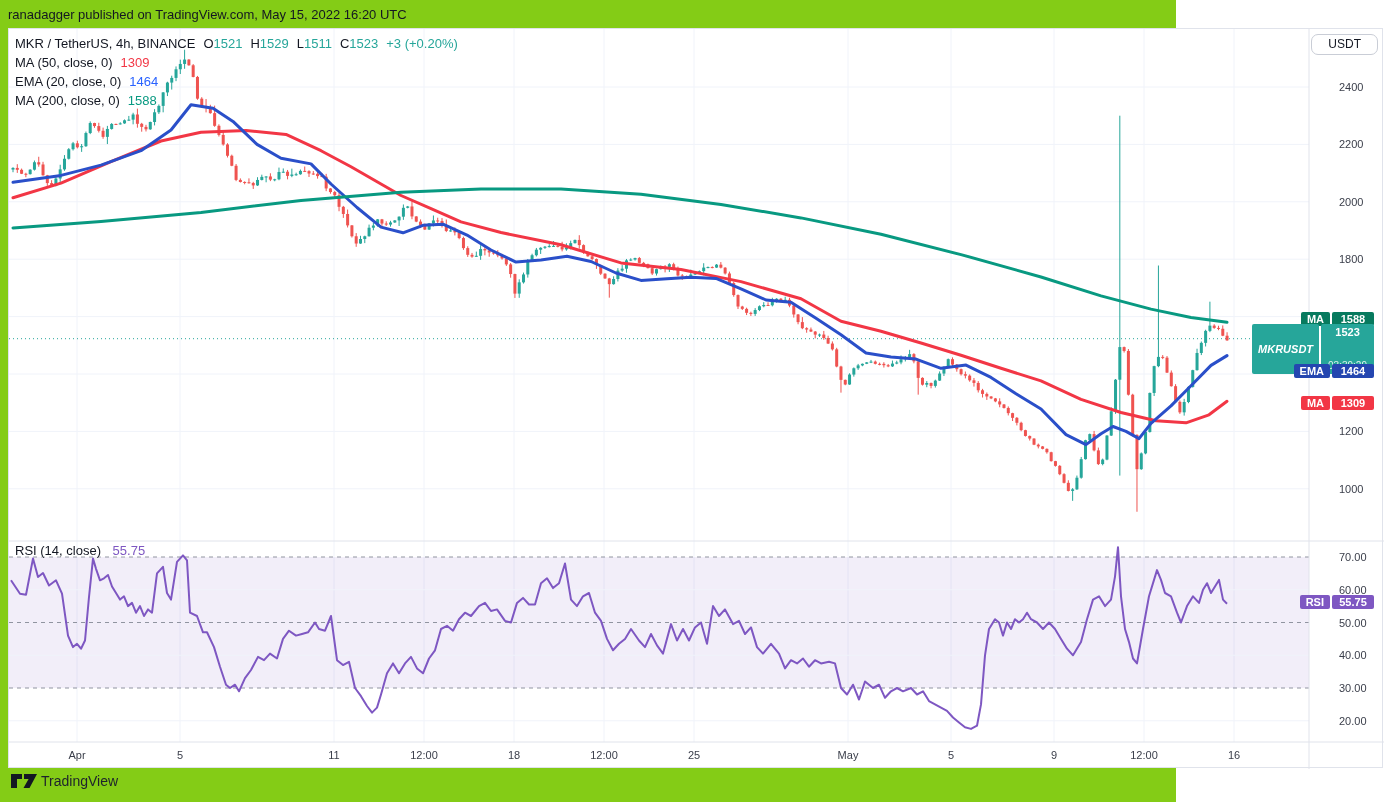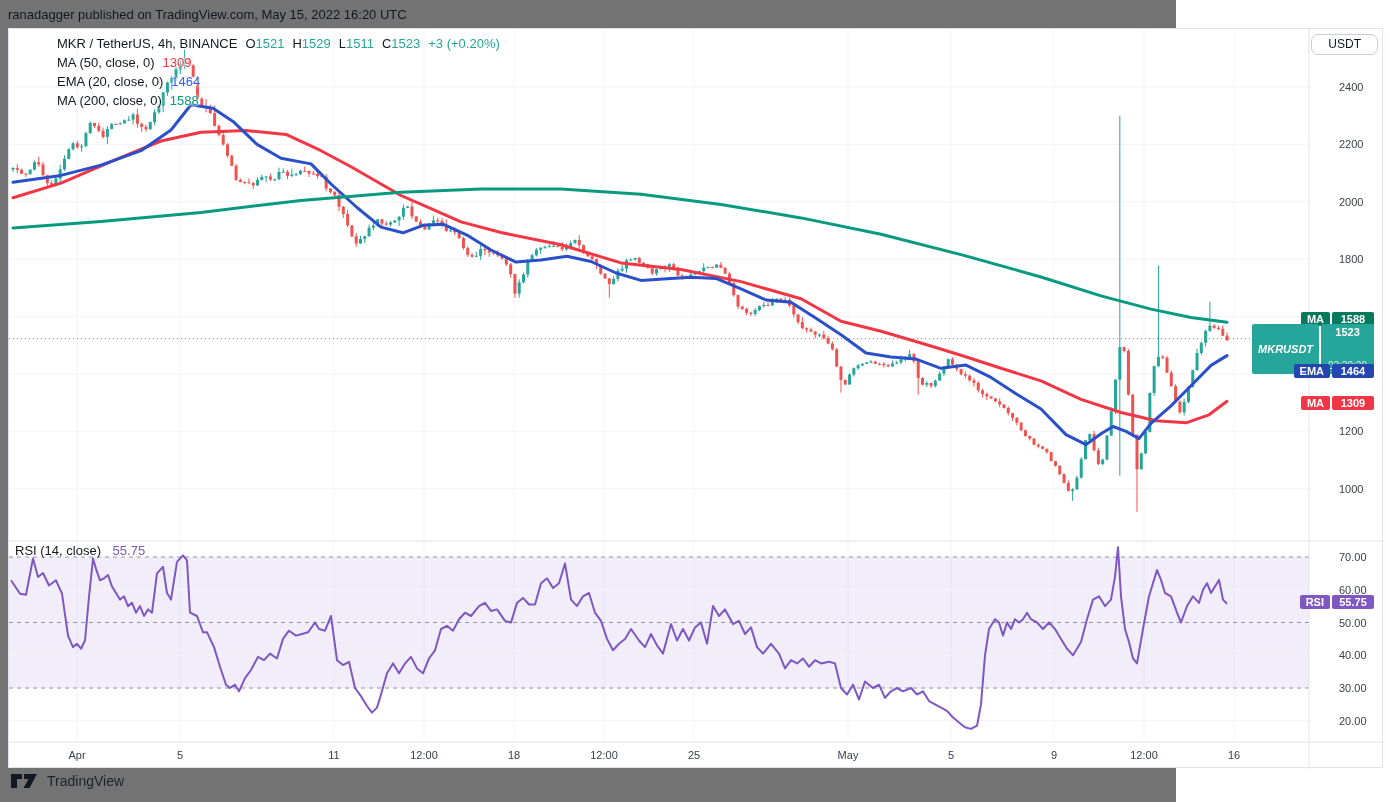--- a/index.html
+++ b/index.html
@@ -1,47 +1,47 @@
 <!DOCTYPE html>
 <html><head>
 <meta charset="utf-8">
 <style>
   * { margin:0; padding:0; box-sizing:border-box; }
   html,body { width:1390px; height:802px; background:#ffffff; overflow:hidden;
               font-family:"Liberation Sans", sans-serif; }
-  #page { position:relative; width:1176px; height:802px; background:#737373; }
+  #page { position:relative; width:1176px; height:802px; background:#84cc16; }
 
   .attr-line { position:absolute; left:8px; top:7px; font-size:13px; color:#131722; letter-spacing:0; }
 
   #widget { position:absolute; left:8px; top:28px; width:1375px; height:740px;
             border:1px solid #e0e3eb; background:#fff; }
   #chart-svg { position:absolute; left:0; top:0; }
 
   .legend { position:absolute; left:6px; top:5px; line-height:19px; font-size:13px; color:#131722;
             text-shadow:0 0 2px #fff,0 0 2px #fff,0 0 4px #fff; white-space:nowrap; }
-  .lg-row { height:19px;margin-left:42px; }
+  .lg-row { height:19px; }
   .ohlc { margin-left:8px; }
   .ohlc .k { color:#131722; }
   .ohlc .v { margin-right:8px; }
   .ind-val { margin-left:8px; }
 
   .rsi-legend { position:absolute; left:6px; top:514px; font-size:13px; color:#131722;
                 text-shadow:0 0 2px #fff,0 0 2px #fff,0 0 4px #fff; white-space:nowrap; }
 
   .axis-btn { position:absolute; top:5px; right:4px; padding:2px 16px 3px; border:1px solid #c9cdd6;
               border-radius:7px; font-size:12px; color:#131722; background:#fff; cursor:pointer; }
 
   .axis-badge { position:absolute; right:8px; display:flex; align-items:stretch; gap:2px;
                 font-size:11px; font-weight:bold; color:#fff; pointer-events:none; }
   .axis-badge .bl { display:flex; align-items:center; padding:1px 6px; border-radius:2px; }
   .axis-badge .bv { display:flex; align-items:center; padding:1px 7px; border-radius:2px; min-width:42px; justify-content:center; }
   .axis-badge .bv.col { flex-direction:column; line-height:13px; padding:2px 7px; }
   .axis-badge .cd { font-size:10px; font-weight:normal; color:rgba(255,255,255,.85);margin-top:20px; }
 
-  .footer { position:absolute; left:10px; top:772px; display:flex; align-items:center; gap:9px; }
+  .footer { position:absolute; left:10px; top:772px; display:flex; align-items:center; gap:3px; }
   .footer .brand { font-size:14px; font-weight:500; color:#1e222d; }
 
   svg text { font-family:"Liberation Sans", sans-serif; }
   .ax-t { font-size:11px; fill:#3a3e4a; }
 </style>
 </head>
 <body>
 
 <div id="page">
 

